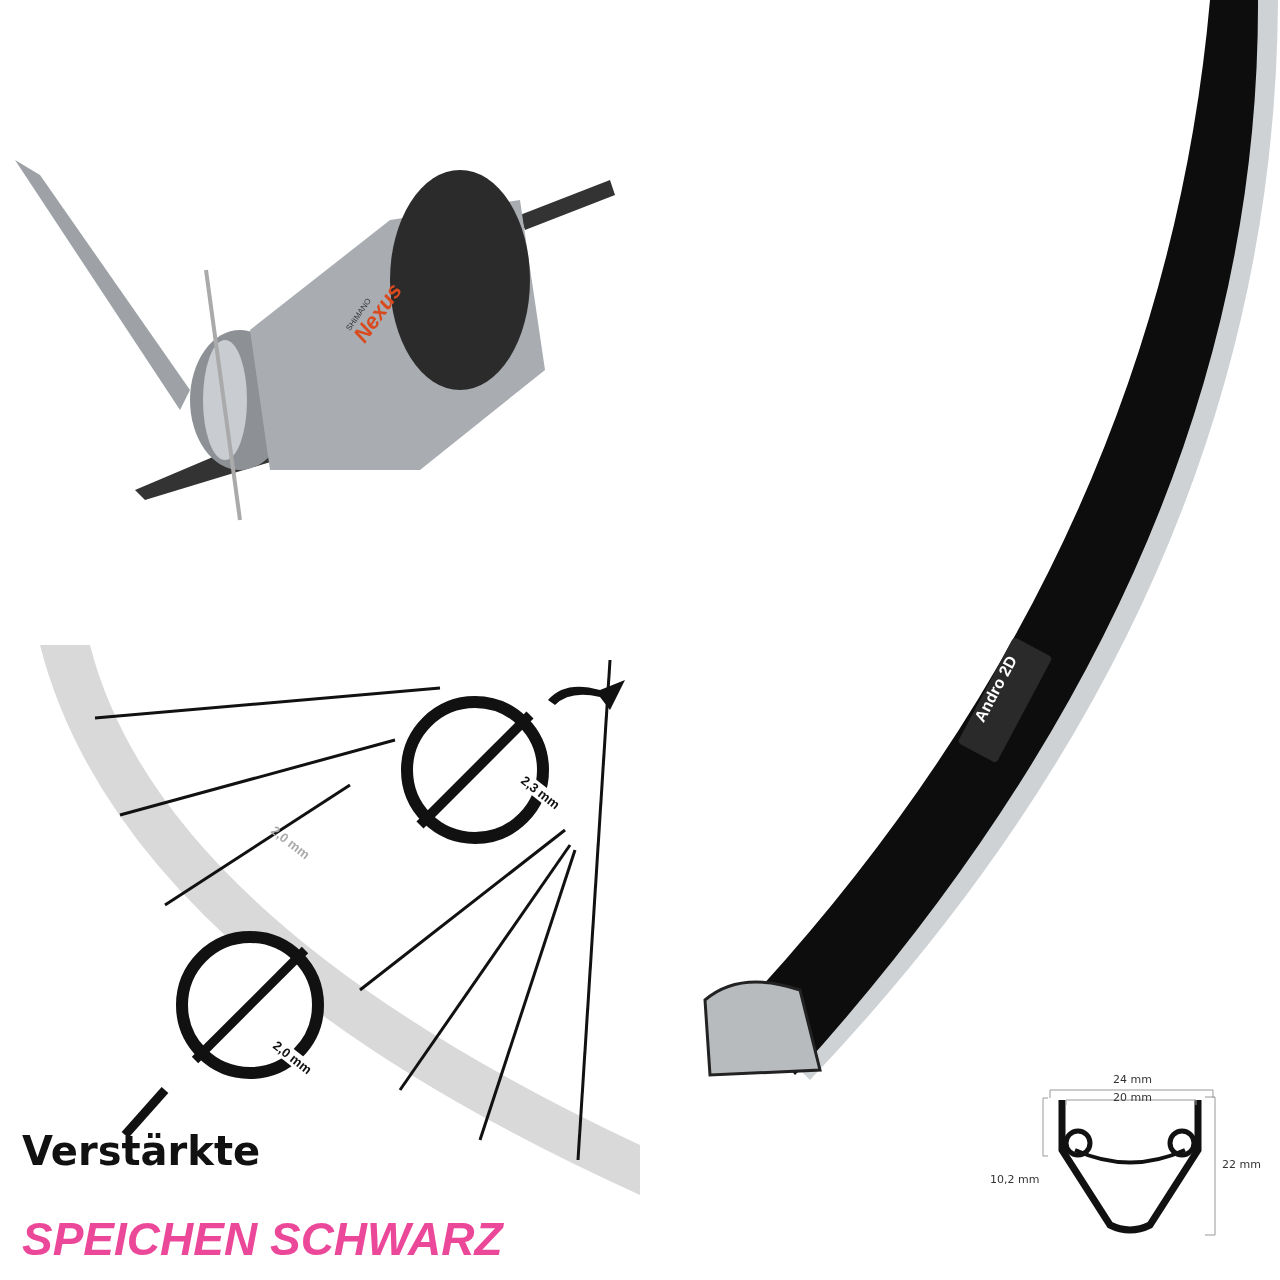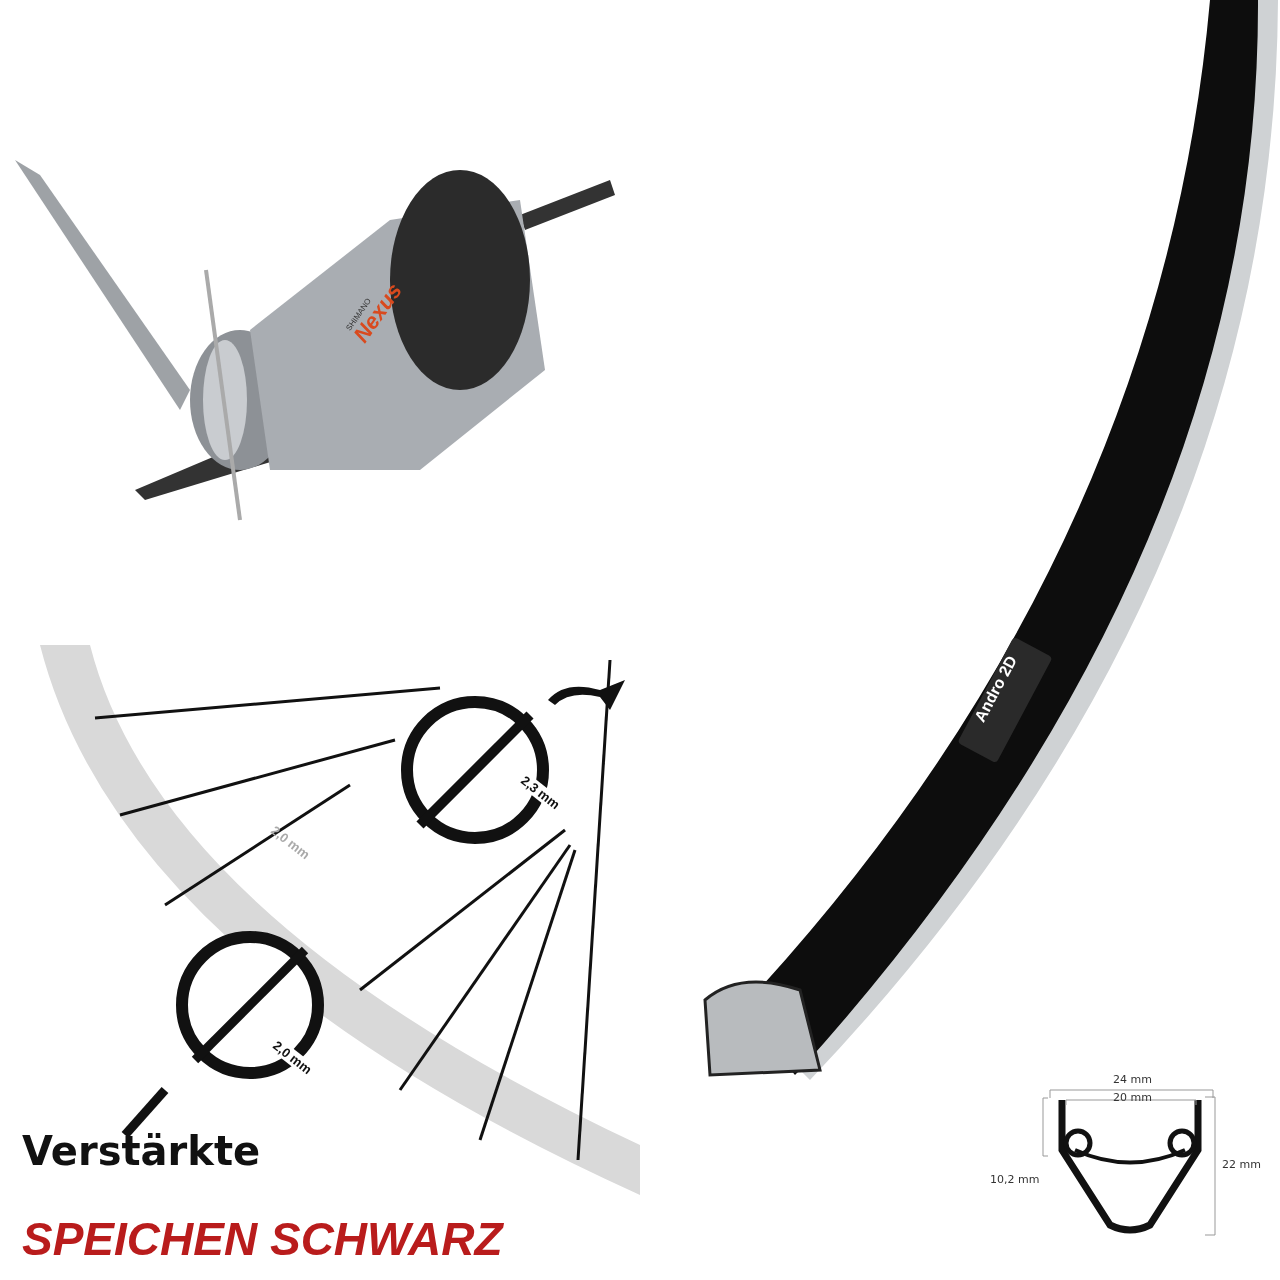--- a/index.html
+++ b/index.html
@@ -1,19 +1,19 @@
 <!DOCTYPE html>
 <html><head>
 <meta charset="utf-8">
 <style>
   html,body{margin:0;padding:0;background:#fff;}
   body{width:1280px;height:1280px;position:relative;overflow:hidden;font-family:"Liberation Sans",sans-serif;}
   .abs{position:absolute;}
   .title1{left:22px;top:1128px;font-size:40px;font-weight:bold;color:#111;font-family:"DejaVu Sans",sans-serif;}
-  .title2{left:22px;top:1212px;font-size:46px;font-weight:bold;font-style:italic;color:#b91c1c;}
+  .title2{left:22px;top:1212px;font-size:46px;font-weight:bold;font-style:italic;color:#ec4899;}
   .lbl{font-size:11px;color:#333;font-family:"DejaVu Sans",sans-serif;}
   svg{position:absolute;left:0;top:0;}
 </style>
 </head>
 <body>
 
 <svg width="1280" height="1280">
 
   <g>
     <path d="M1210 0 Q1160 560 740 1010 L795 1075 Q1280 600 1270 0 Z" fill="#0d0d0d"></path>

